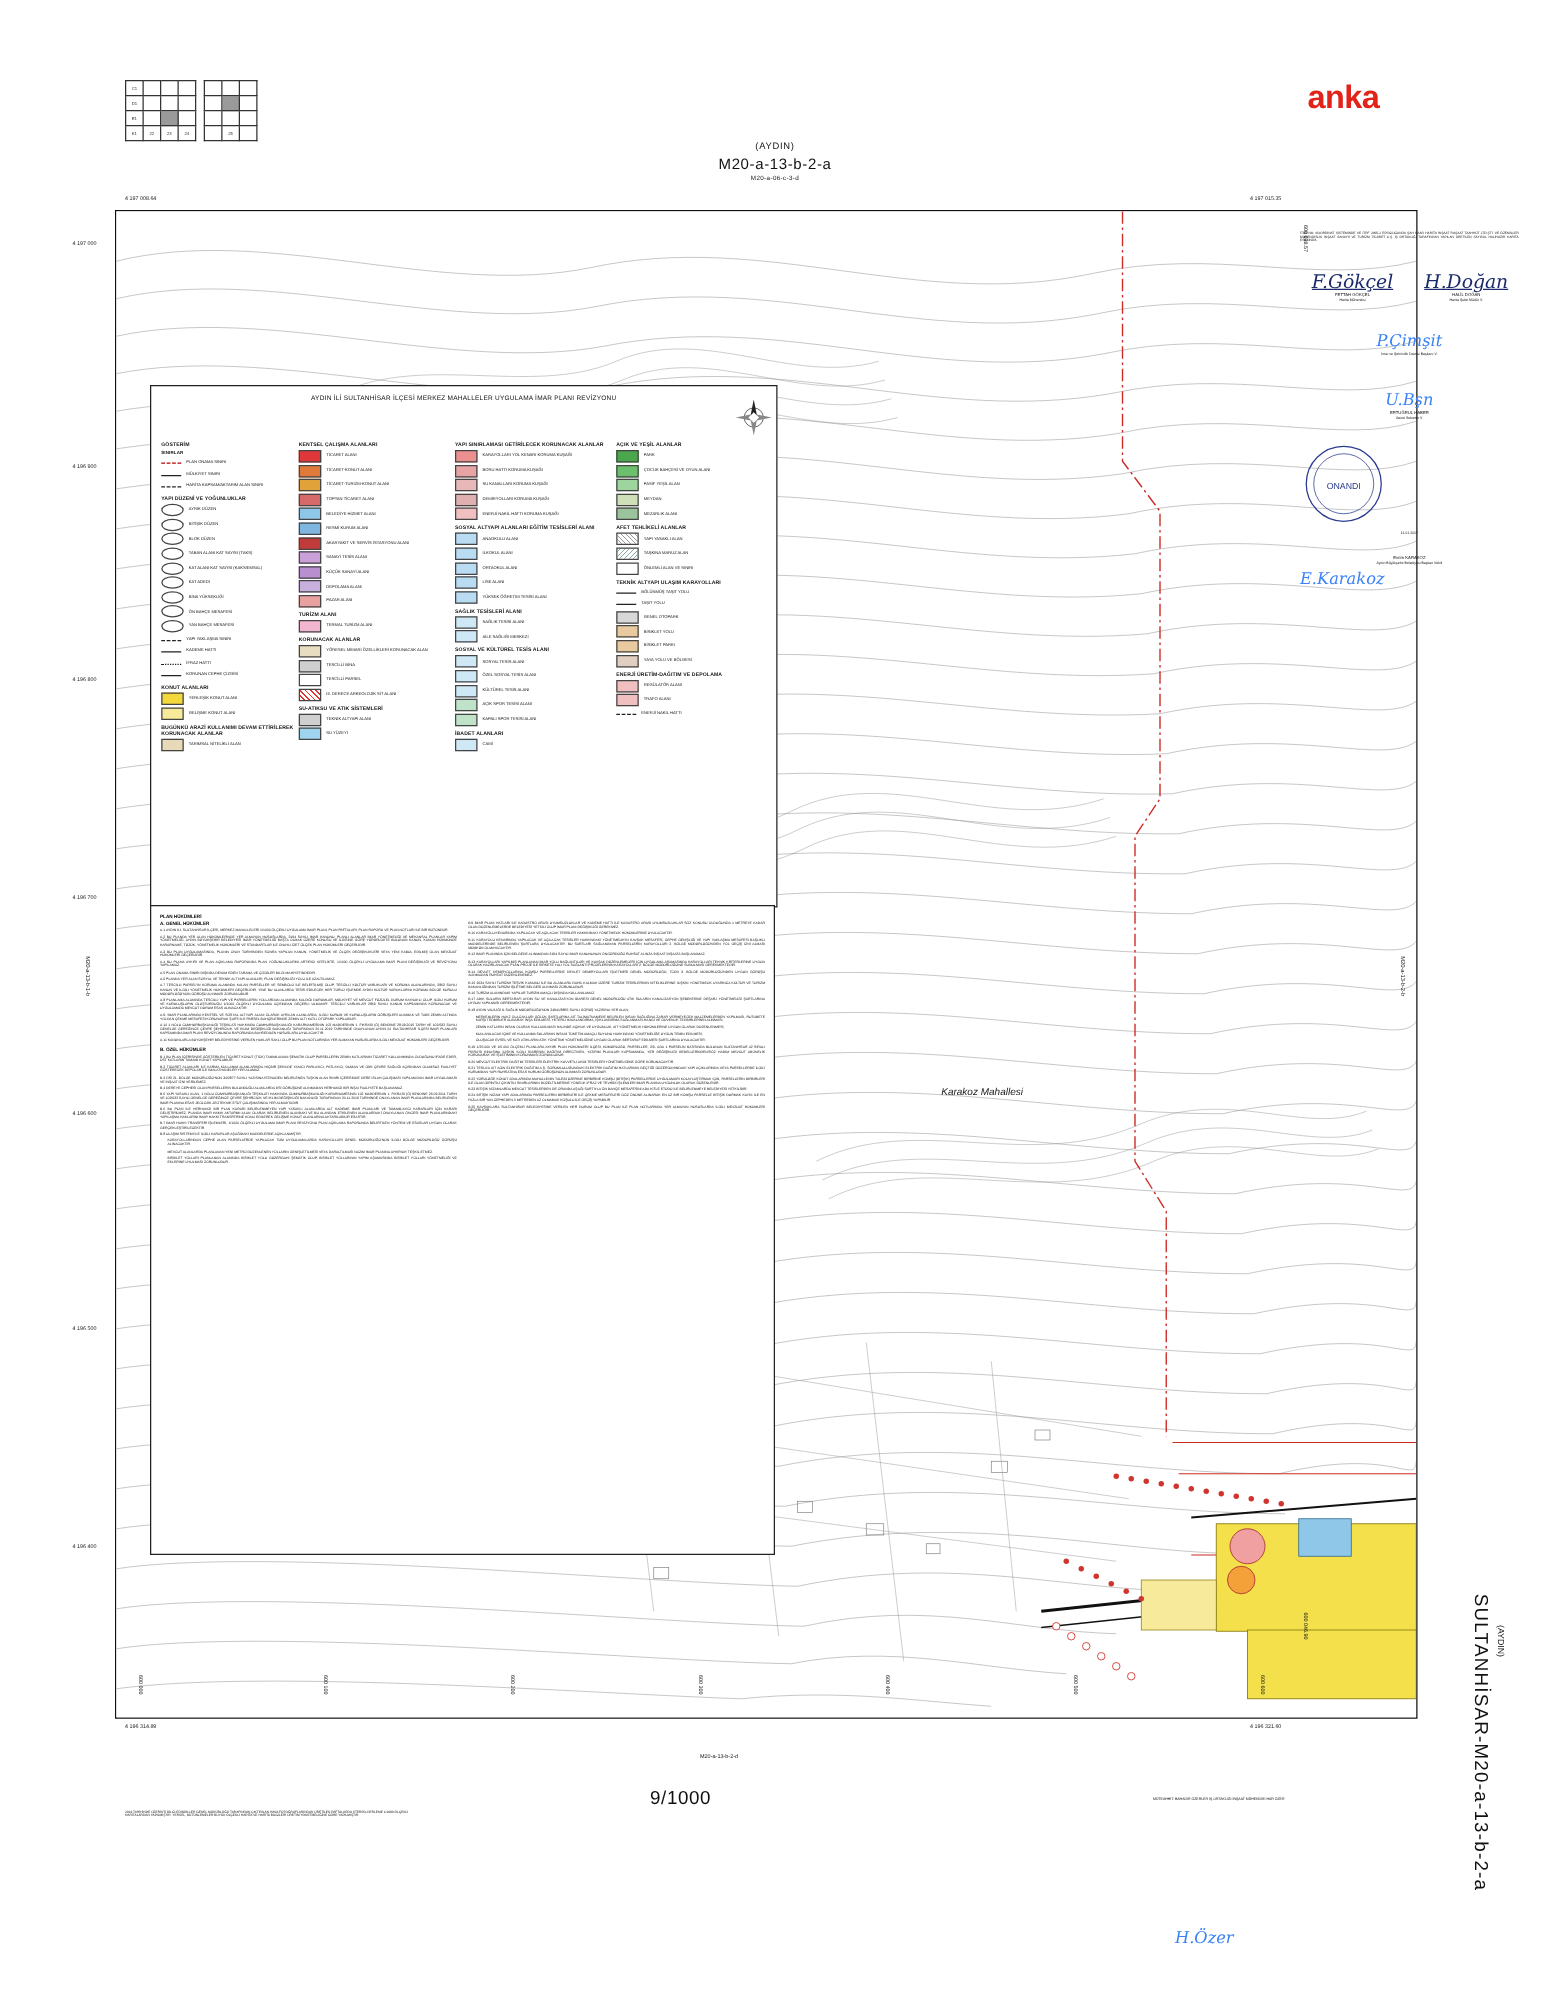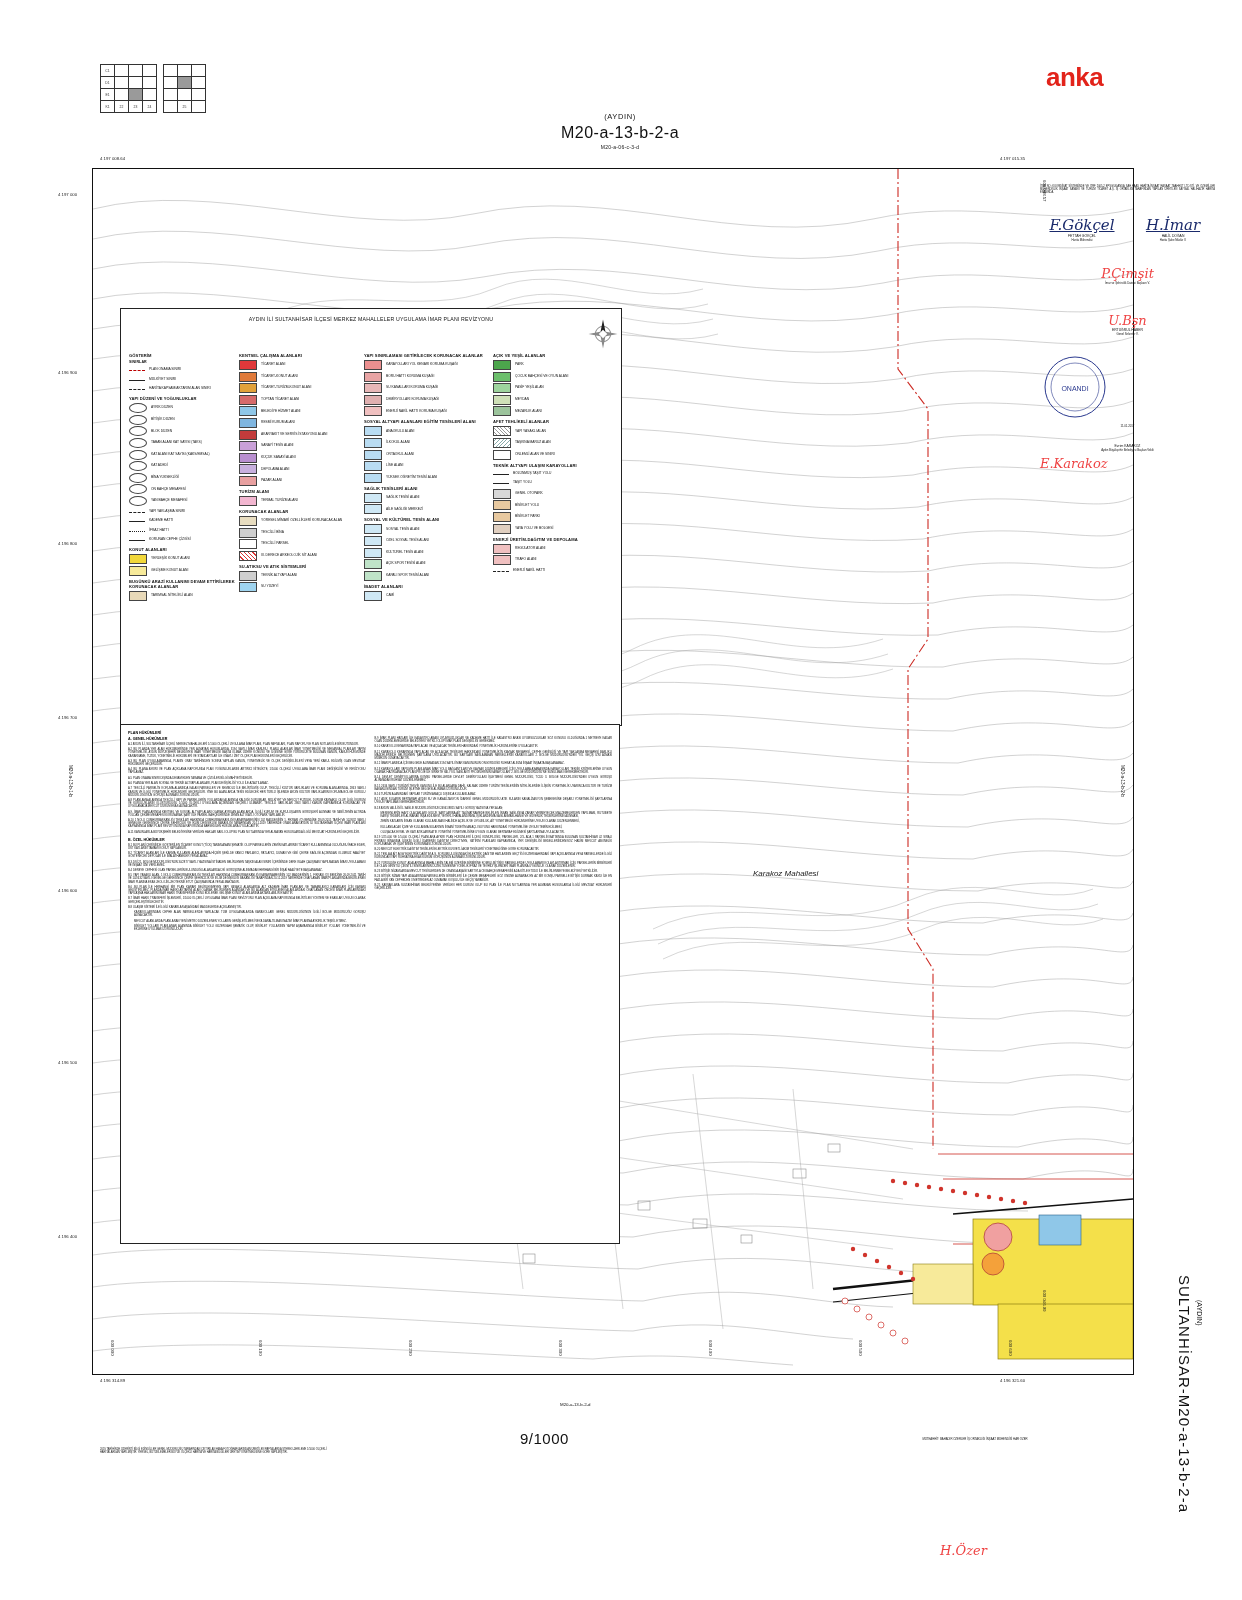--- a/index.html
+++ b/index.html
@@ -7,21 +7,21 @@
   #page{
     position:relative;width:1242px;height:1600px;background:#ffffff;overflow:hidden;
   }
   
   .abs{position:absolute;}
   
   #logo{left:1046px;top:62px;width:110px;height:30px;color:#e2231a;font-size:26px;font-weight:bold;letter-spacing:-0.5px;}
   #title-block{left:380px;top:110px;width:480px;text-align:center;}
   #title-block .t1{font-size:16px;letter-spacing:1.2px;color:#111;}
   #title-block .t2{font-size:7.5px;letter-spacing:0.6px;color:#111;margin-top:2px;}
-  #title-block .t3{font-size:16px;letter-spacing:0.5px;color:#111;margin-top:3px;}
+  #title-block .t3{font-size:12px;letter-spacing:0.5px;color:#111;margin-top:3px;}
   #title-block .t4{font-size:5px;letter-spacing:0.3px;color:#111;margin-top:2px;}
   
   #index-grid{left:100px;top:64px;}
   #index-grid table{border-collapse:collapse;}
   #index-grid td{border:0.5px solid #333;width:11px;height:9px;font-size:3.4px;text-align:center;color:#333;}
   #index-grid .mini{margin-left:2px;}
   #index-grid .sel{background:#9a9a9a;}
   
   #map-frame{
     left:92px;top:168px;width:1040px;height:1205px;
@@ -55,21 +55,21 @@
   #notes .ncols{display:flex;gap:9px;}
   #notes .ncol{width:50%;}
   #notes h4{font-size:3.7px;margin:0 0 2px 0;font-weight:bold;}
   #notes p{margin:0 0 2.2px 0;font-size:2.75px;line-height:1.14;text-align:justify;color:#111;}
   
   #sig{left:1040px;top:185px;width:175px;}
   #sig .blk{font-size:2.6px;line-height:1.18;color:#111;text-align:justify;}
   .sigline{font-size:3.4px;text-align:center;color:#111;}
   .sigsub{font-size:2.8px;text-align:center;color:#111;}
   .scribble{font-family:"DejaVu Serif",serif;font-style:italic;font-size:15px;color:#1a2a6b;text-align:center;text-decoration:underline;}
-  .scribble2{font-family:"DejaVu Serif",serif;font-style:italic;font-size:13px;color:#ef4444;}
+  .scribble2{font-family:"DejaVu Serif",serif;font-style:italic;font-size:13px;color:#3b82f6;}
   
   #scale{left:520px;top:1430px;font-size:15px;color:#111;letter-spacing:0.5px;}
   
   #blnote{left:100px;top:1448px;width:230px;font-size:2.6px;line-height:1.2;color:#111;}
   #brnote{left:905px;top:1438px;width:140px;font-size:2.8px;line-height:1.2;color:#111;text-align:center;}
   
   .vert{position:absolute;writing-mode:vertical-rl;}
   #right-vert{left:1176px;top:1275px;font-size:15px;letter-spacing:1px;color:#111;}
   #right-vert-sub{left:1196px;top:1300px;font-size:7px;color:#111;}
   #left-vert{left:68px;top:765px;font-size:4.6px;color:#111;}
@@ -727,21 +727,21 @@
   <div class="abs" id="sig">
     <div class="blk">İTBP NO: KOORDİNAT SİSTEMİNDE VE ITRF 2005-2 EPSG/UGANDA ŞAH KAAD HARİTA İNŞAAT RAŞAAT TAAHHÜT LTD.ŞTİ. VE ÖZEMİLLER MÜHENDİSLİK İNŞAAT SANAYİİ VE TURİZM TİCARET A.Ş. İŞ ORTAKLIĞI TARAFINDAN YAPILAN ÜRETİLEN SAYISAL HALİHAZIR HARİTA ESASINDA.</div>
 
     <div style="margin-top:22px;display:flex;justify-content:space-between;">
       <div style="width:48%;">
         <div class="scribble">F.Gökçel</div>
         <div class="sigline">FETTAH GÖKÇEL</div>
         <div class="sigsub">Harita Mühendisi</div>
       </div>
       <div style="width:48%;">
-        <div class="scribble">H.İmar</div>
+        <div class="scribble">H.Doğan</div>
         <div class="sigline">HALİL DOĞAN</div>
         <div class="sigsub">Harita Şube Müdür V.</div>
       </div>
     </div>
 
     <div style="margin-top:24px;">
       <div class="scribble2" style="text-align:center;">P.Çimşit</div>
       <div class="sigsub">İmar ve Şehircilik Dairesi Başkanı V.</div>
     </div>
 

